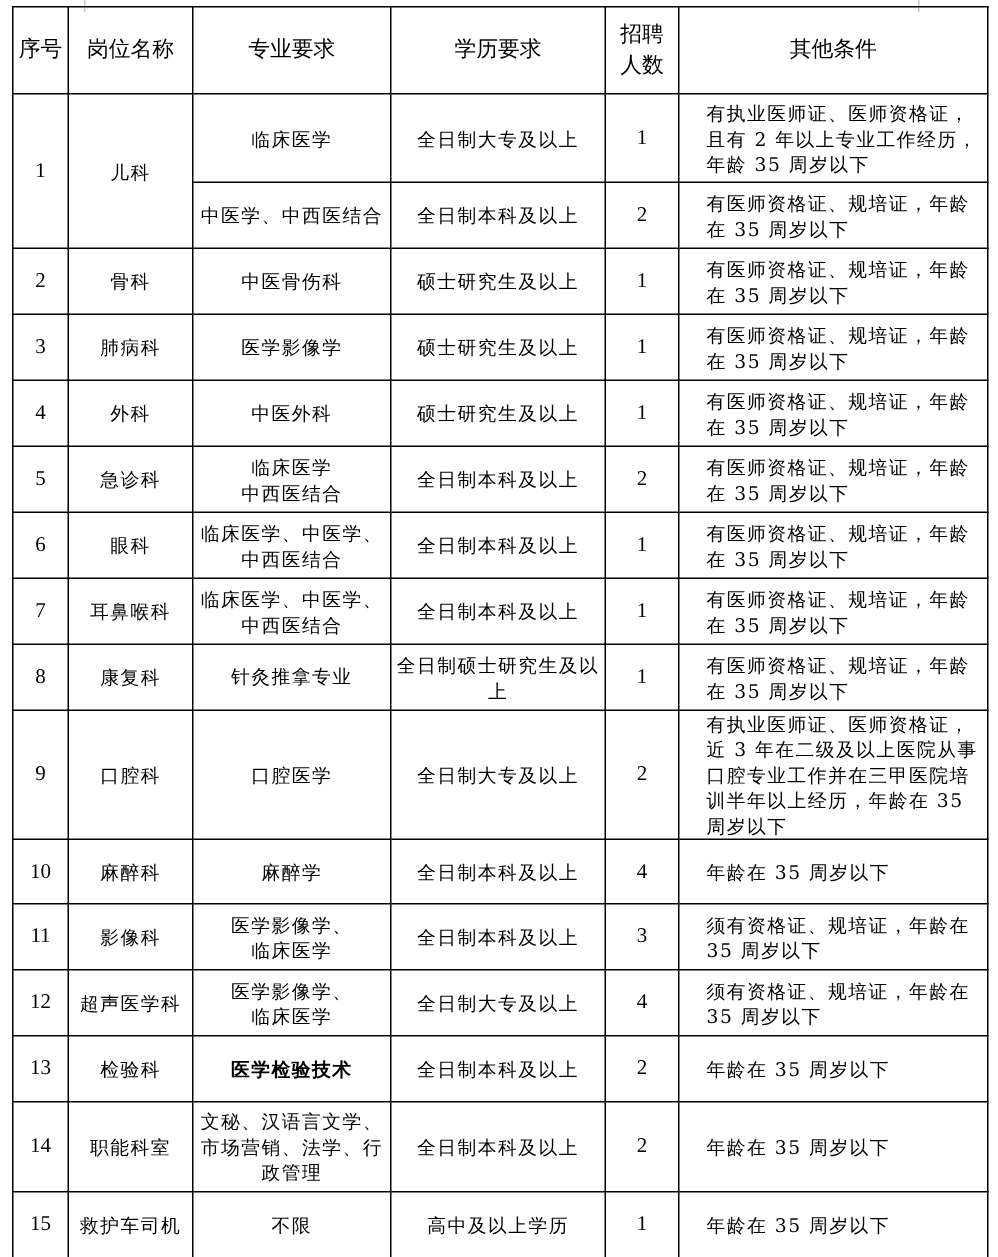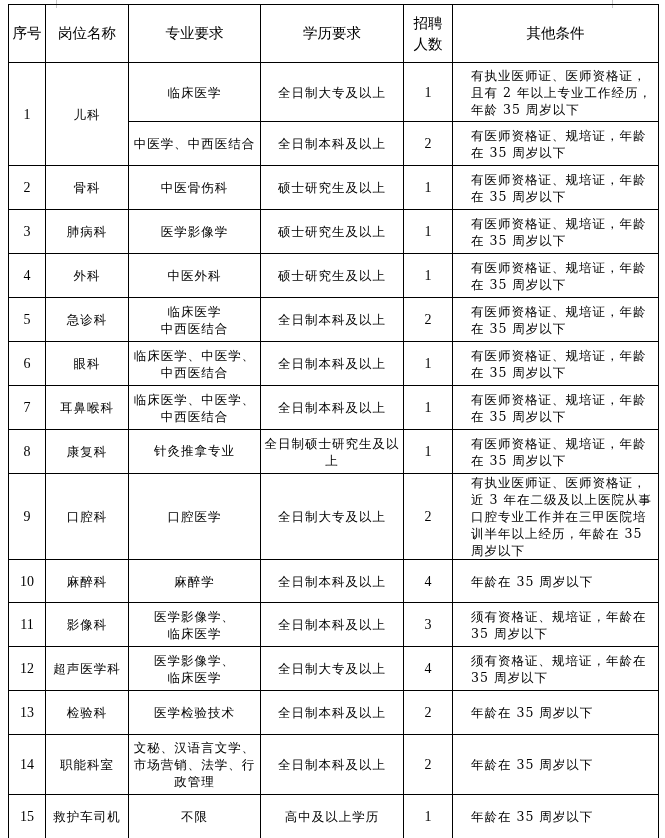--- a/index.html
+++ b/index.html
@@ -141,21 +141,21 @@
         <td>超声医学科</td>
         <td style="white-space: pre-line;">医学影像学、
 临床医学</td>
         <td>全日制大专及以上</td>
         <td class="num">4</td>
         <td class="cond">须有资格证、规培证，年龄在 35 周岁以下</td>
       </tr>
       <tr style="height: 44px;">
         <td class="num">13</td>
         <td>检验科</td>
-        <td style="white-space: pre-line;">医学检验技术</td>
+        <td style="white-space: pre-line; font-weight: bold;">医学检验技术</td>
         <td>全日制本科及以上</td>
         <td class="num">2</td>
         <td class="cond">年龄在 35 周岁以下</td>
       </tr>
       <tr style="height: 60px;">
         <td class="num">14</td>
         <td>职能科室</td>
         <td style="white-space: pre-line;">文秘、汉语言文学、市场营销、法学、行政管理</td>
         <td>全日制本科及以上</td>
         <td class="num">2</td>

